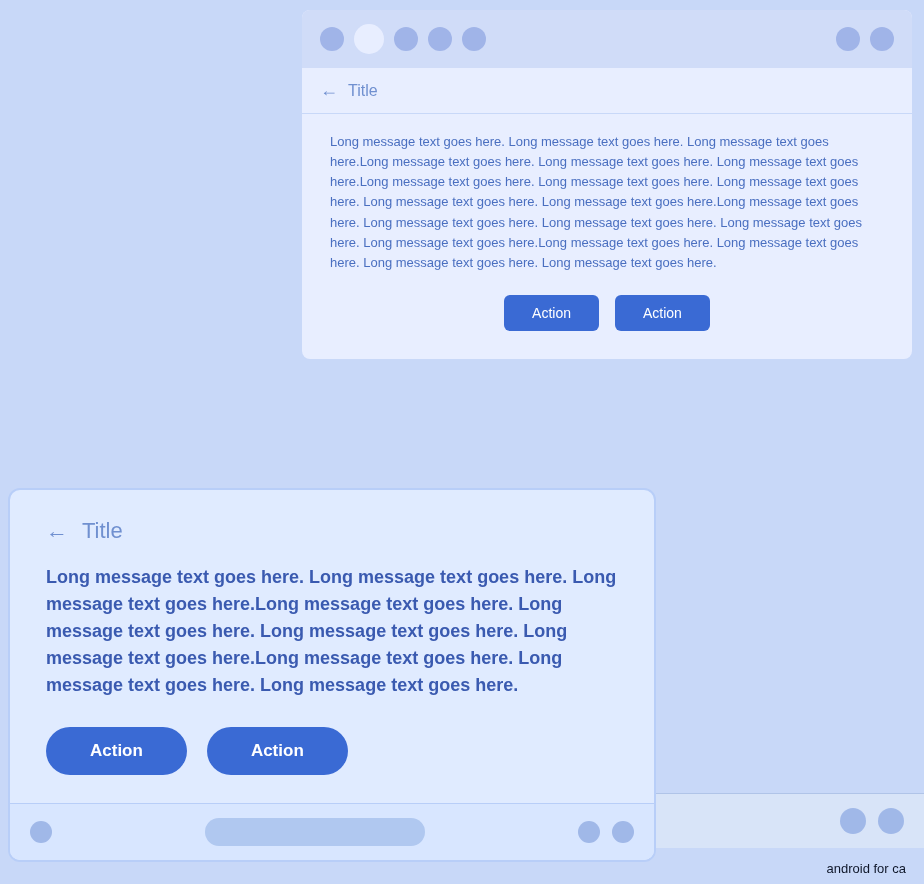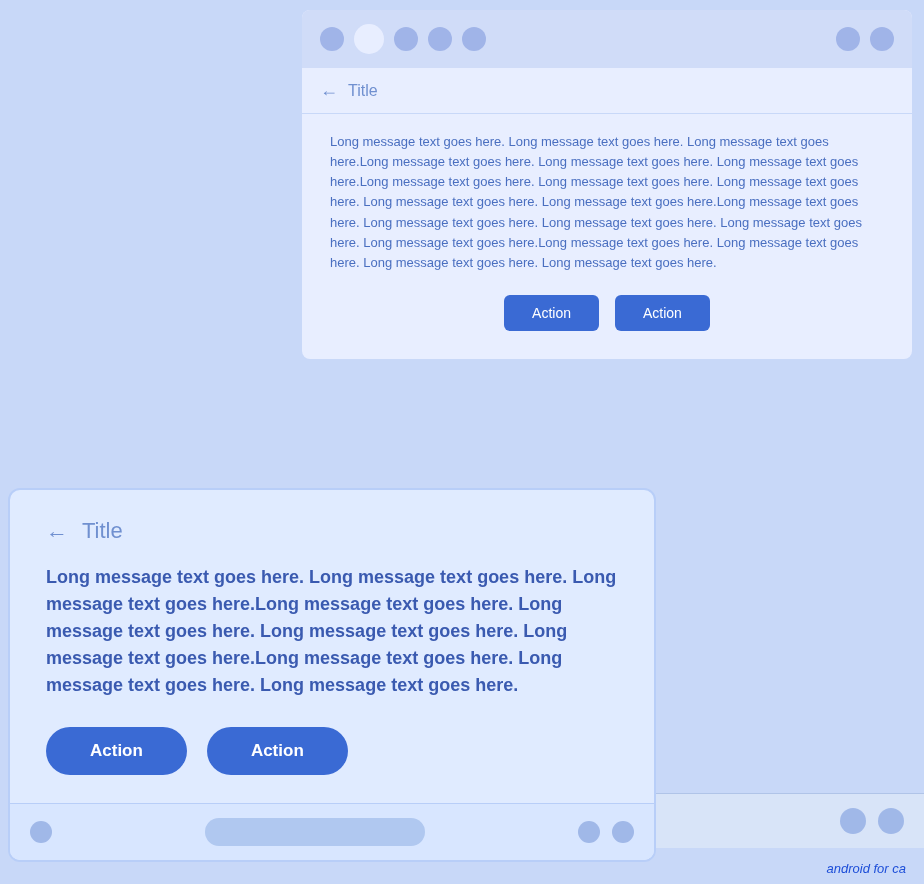--- a/index.html
+++ b/index.html
@@ -193,23 +193,22 @@
       align-items: center;
       justify-content: flex-end;
       gap: 12px;
     }
 
     
     .watermark {
       position: absolute;
       bottom: 8px;
       right: 18px;
-      color: #1d4ed8;
+      color: #0f172a;
       font-size: 13px;
-      font-style: italic;
     }
 
   </style>
 </head>
 <body>
 
 <div class="top-card">
 
   <div class="top-card-statusbar">
     <div class="statusbar-left">

